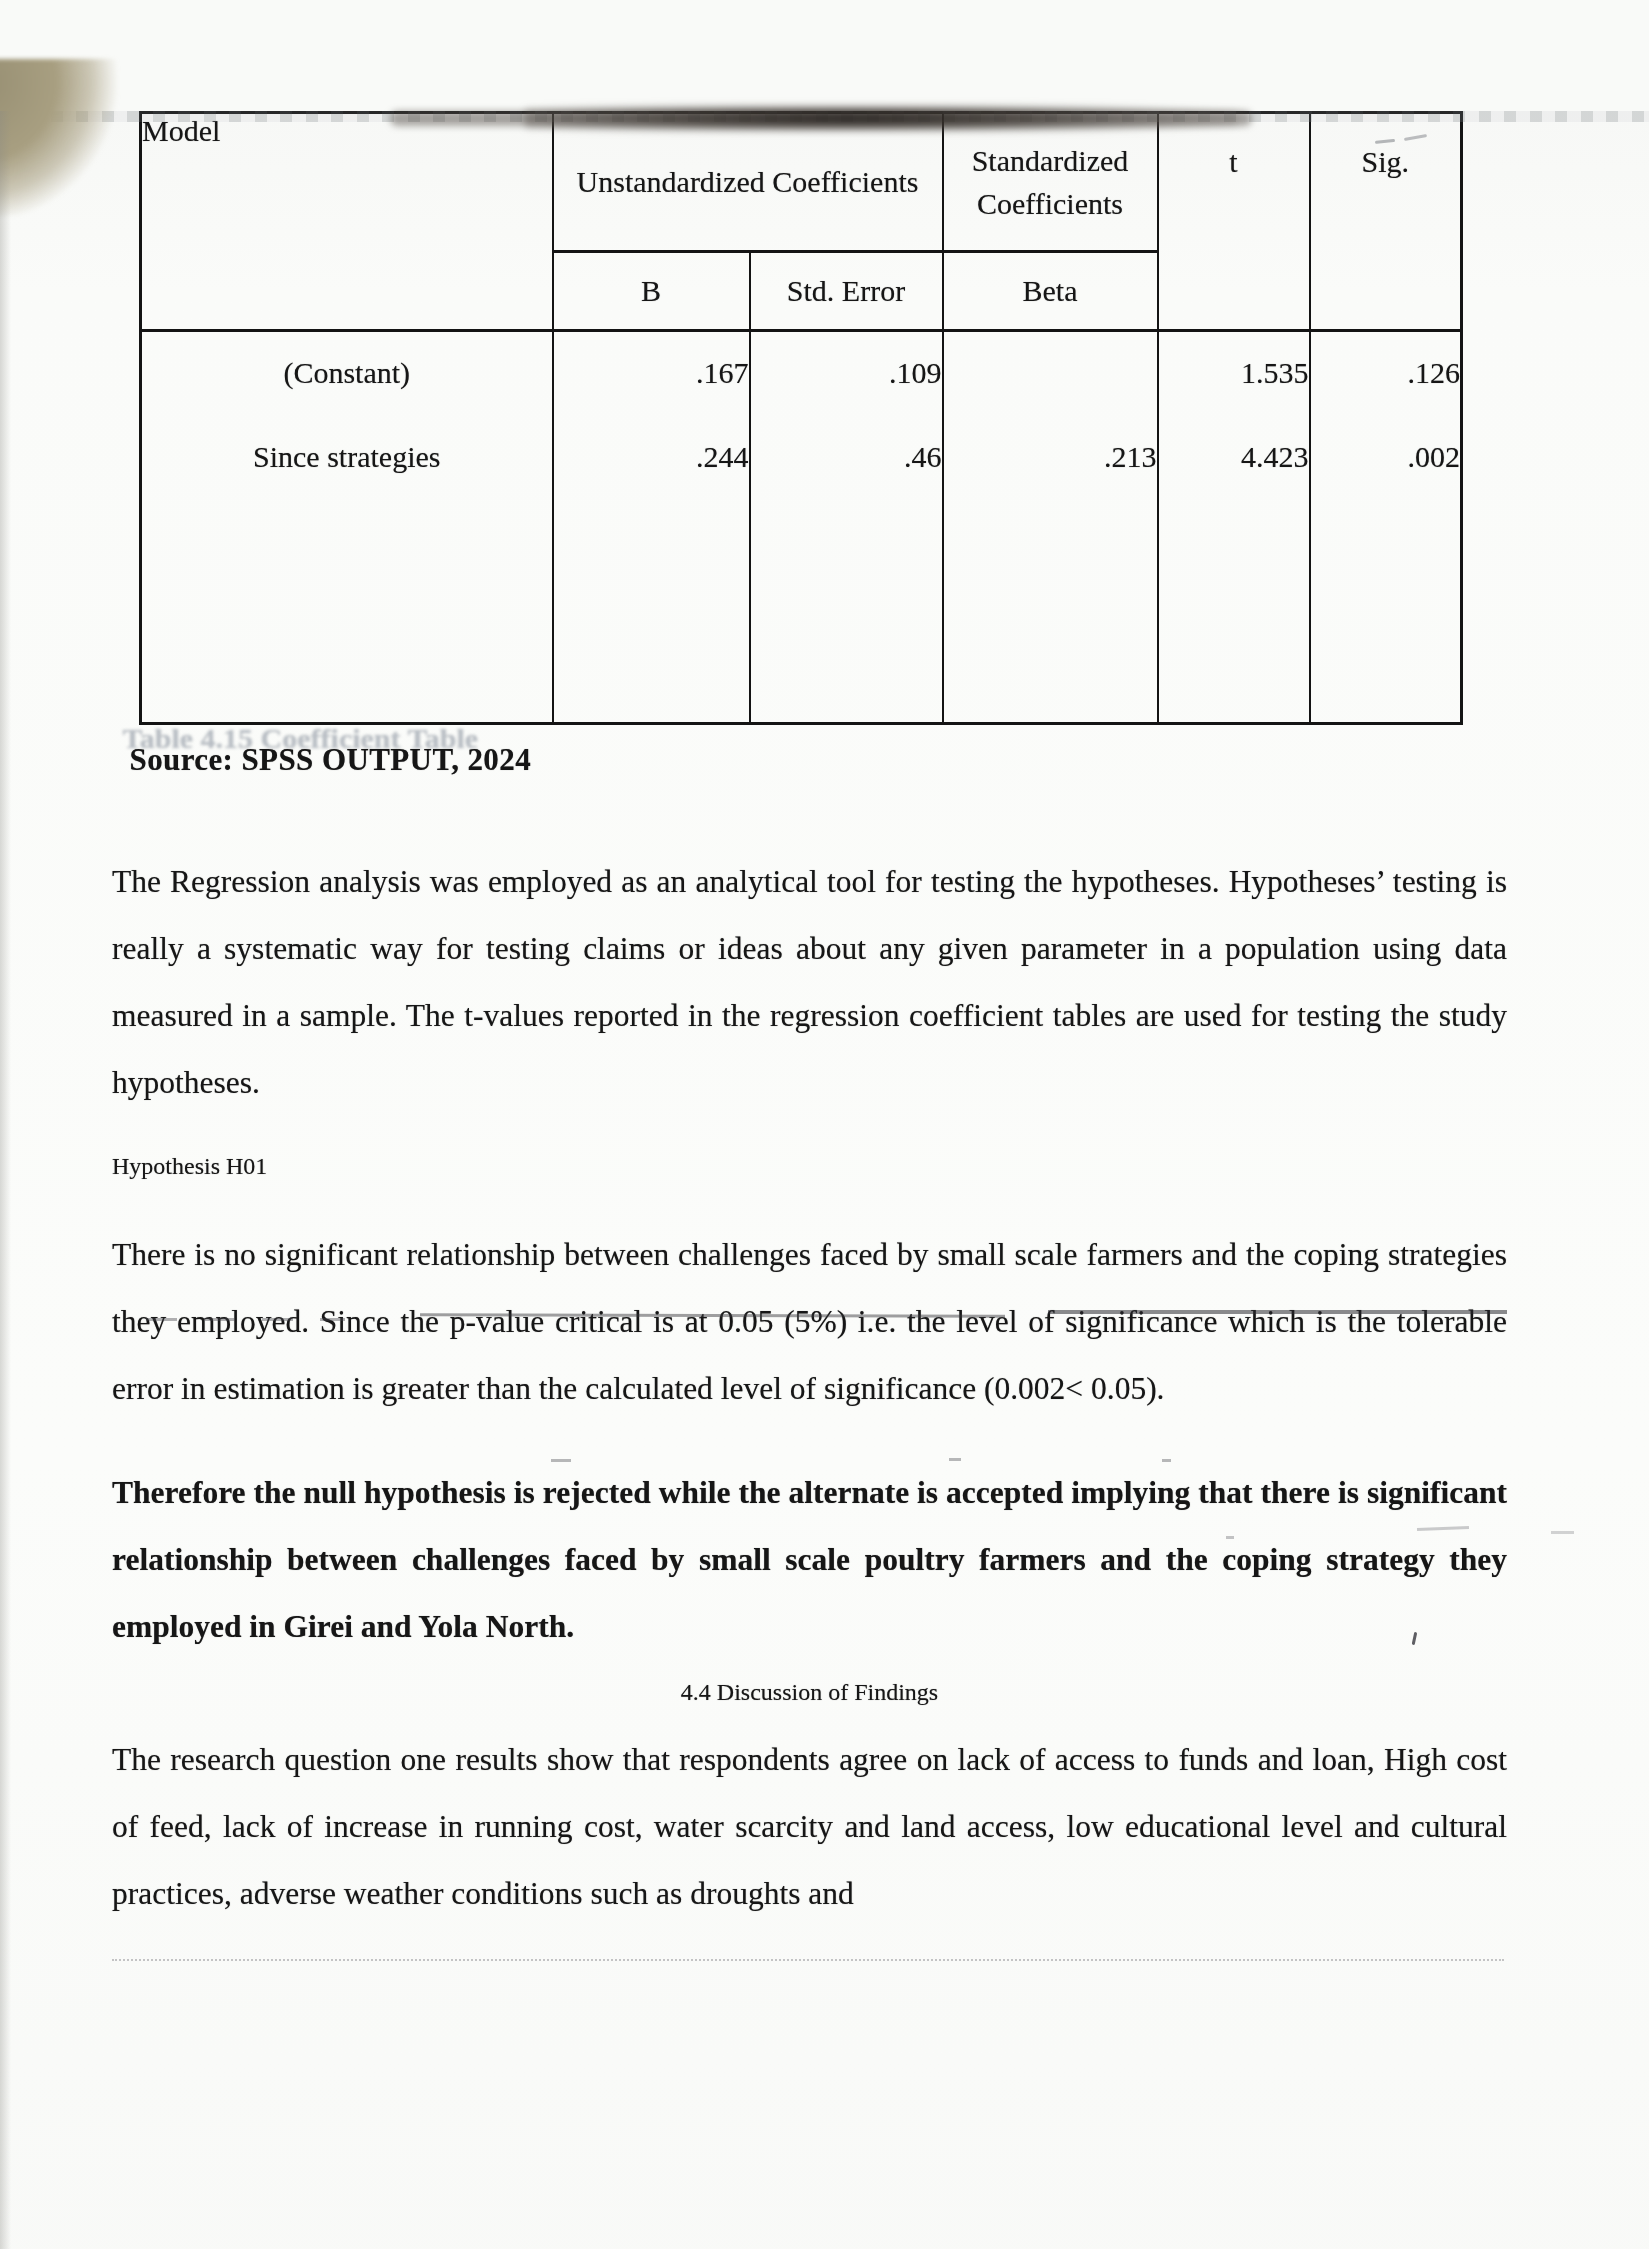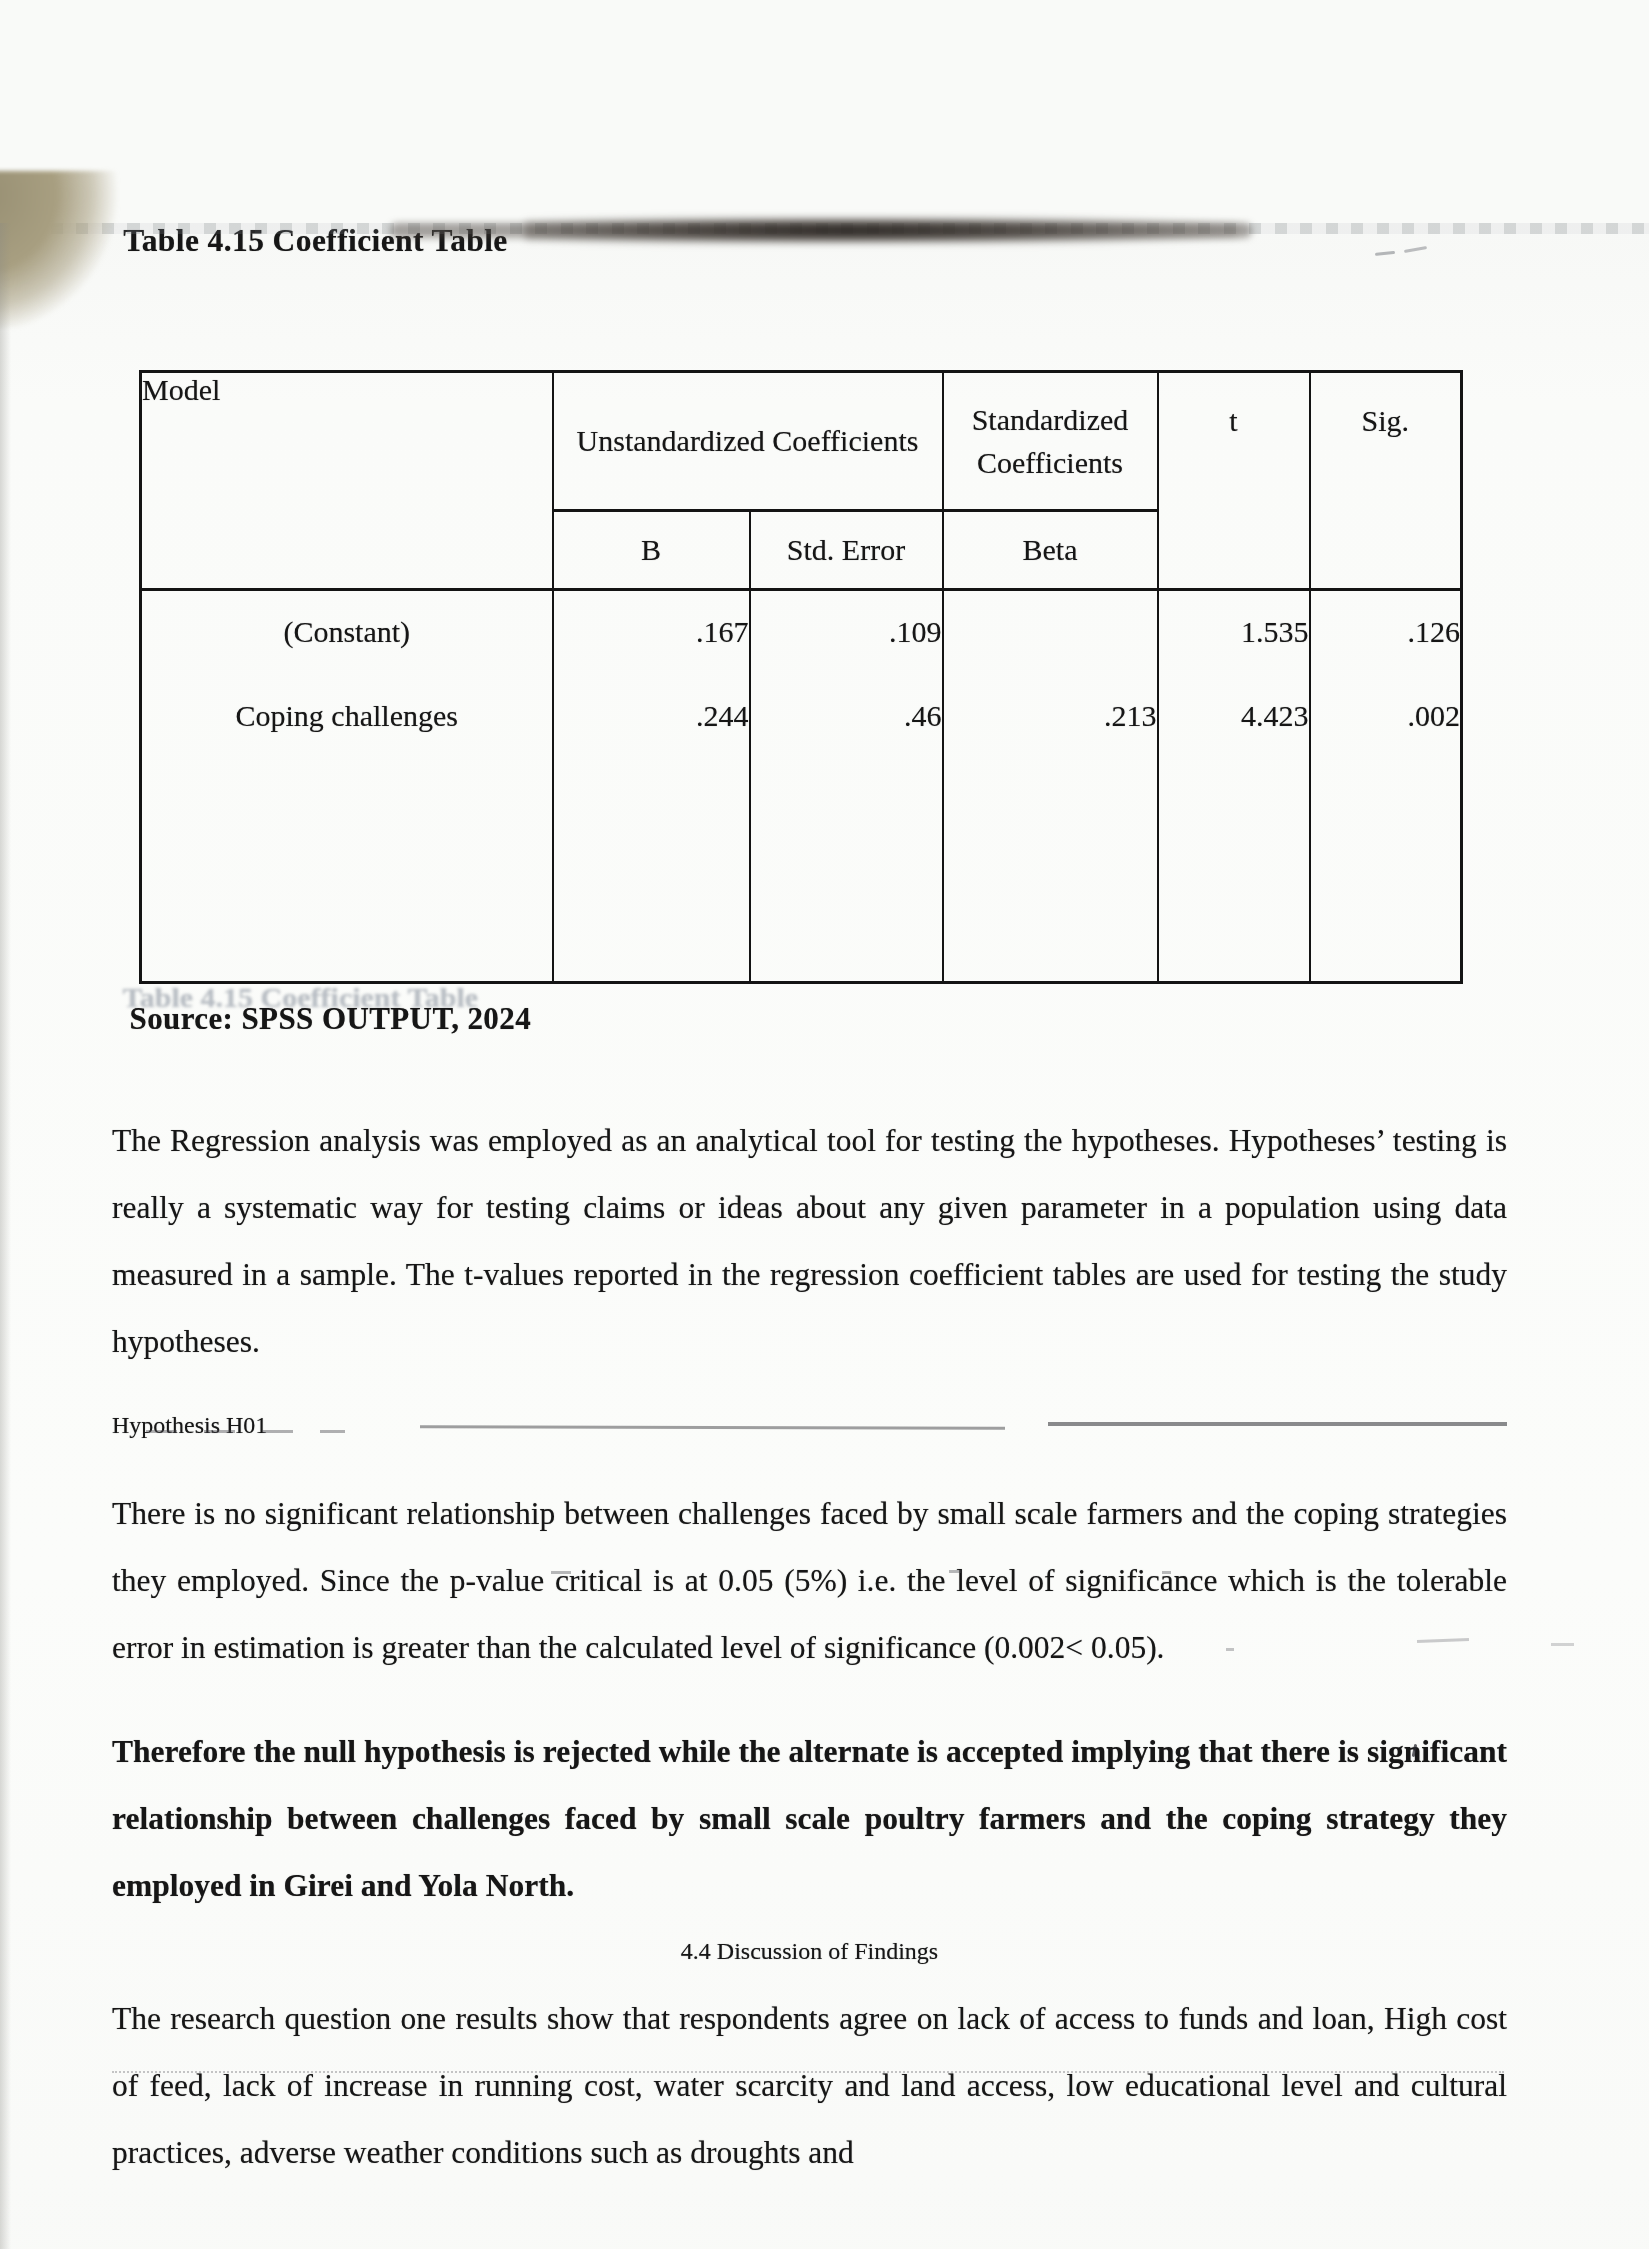--- a/index.html
+++ b/index.html
@@ -159,21 +159,20 @@
   .art-dotted { top: 1848px; left: 112px; width: 1392px; height: 0;
     border-bottom: 2.2px dotted rgba(70,70,76,0.3); }
 </style>
 </head>
 <body>
 
 <div class="scanpage">
 
   <div class="content">
 
-    <div class="doc-title">Table 4.15 Coefficient Table</div>
 
     <table class="ctable">
       <colgroup>
         <col style="width:412px">
         <col style="width:197px">
         <col style="width:193px">
         <col style="width:215px">
         <col style="width:152px">
         <col style="width:152px">
       </colgroup>
@@ -192,21 +191,21 @@
         </tr>
         <tr class="drow drow1">
           <td class="rowlabel">(Constant)</td>
           <td class="bl num">.167</td>
           <td class="bl num">.109</td>
           <td class="bl num"></td>
           <td class="bl num">1.535</td>
           <td class="bl num">.126</td>
         </tr>
         <tr class="drow">
-          <td class="rowlabel">Coping challenges</td>
+          <td class="rowlabel">Since strategies</td>
           <td class="bl num">.244</td>
           <td class="bl num">.46</td>
           <td class="bl num">.213</td>
           <td class="bl num">4.423</td>
           <td class="bl num">.002</td>
         </tr>
         <tr class="filler">
           <td></td>
           <td class="bl"></td>
           <td class="bl"></td>

